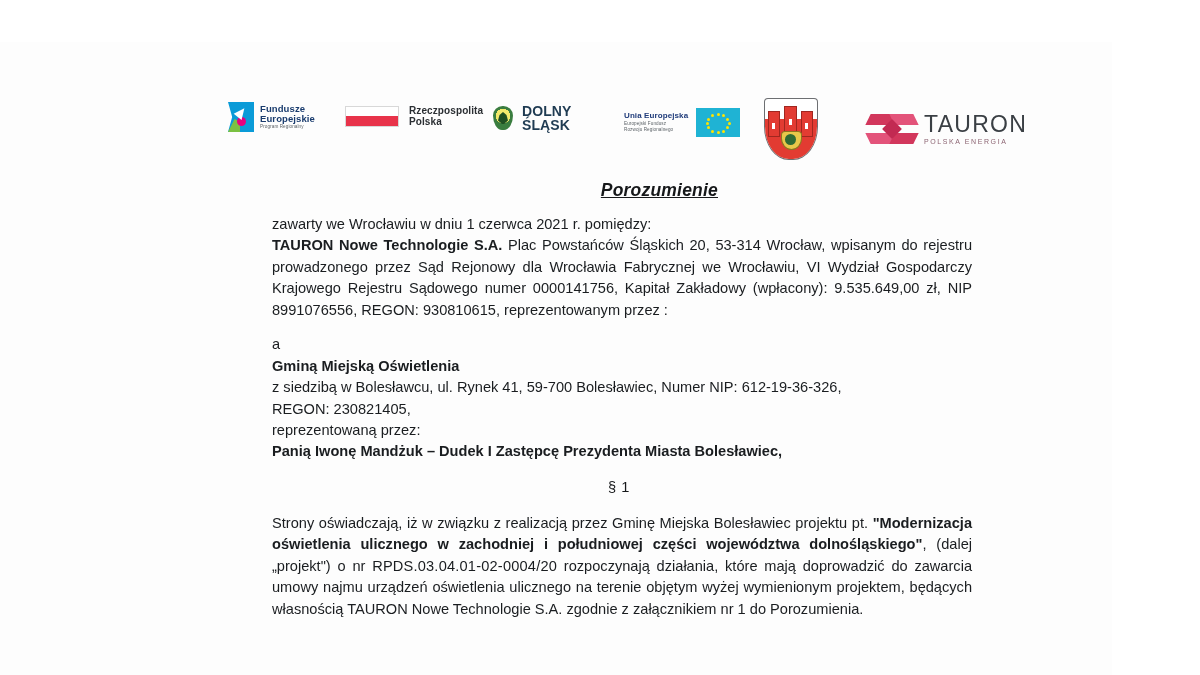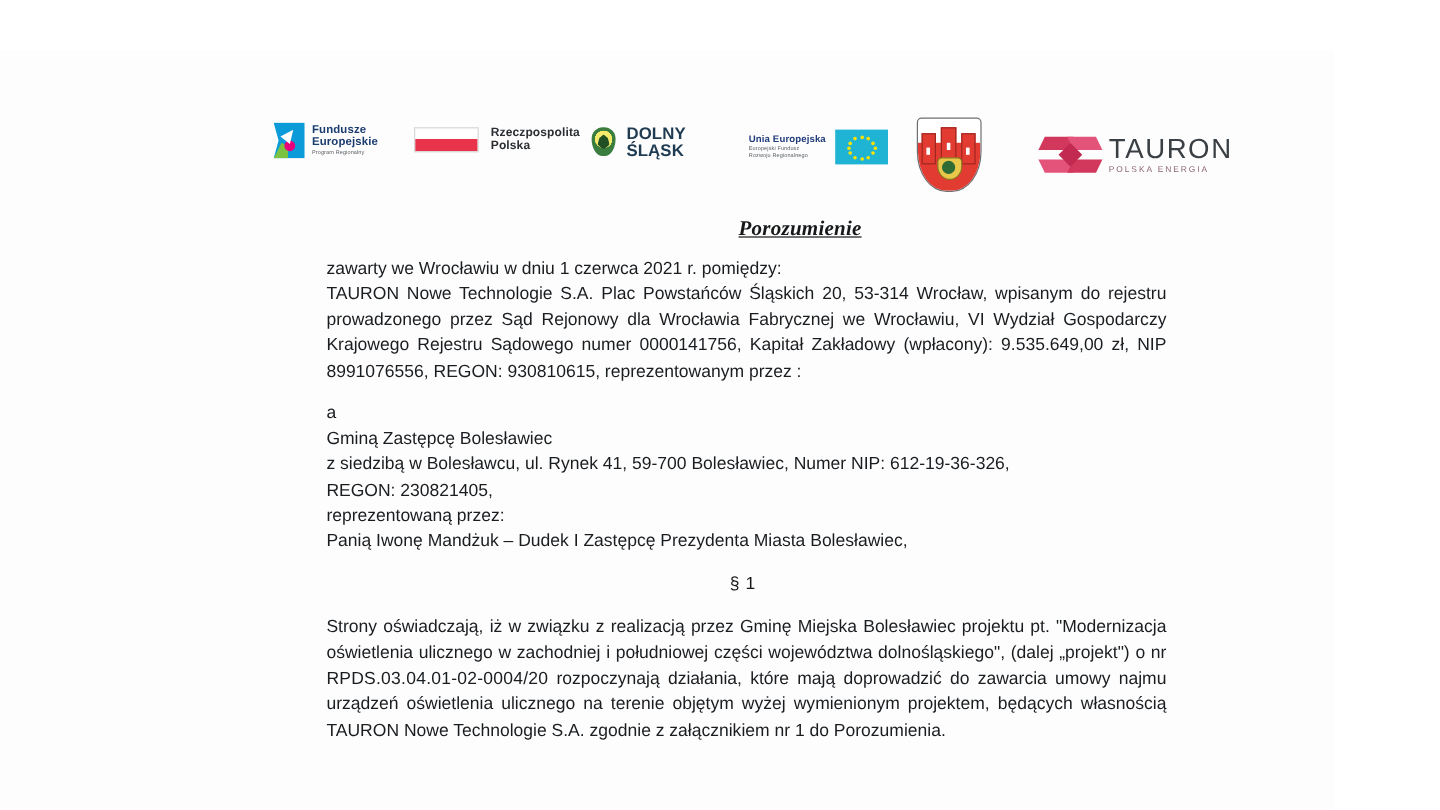--- a/index.html
+++ b/index.html
@@ -221,31 +221,30 @@
   }
   .doc-title {
     text-align: right;
     font-size: 17.5px;
     font-weight: bold;
     font-style: italic;
     text-decoration: underline;
     letter-spacing: .2px;
     margin-right: 254px;
     margin-bottom: 13px;
-    font-family: Liberation Serif, serif;
   }
   .para {
     font-size: 14.6px;
     line-height: 1.47;
     text-align: justify;
     color: #1a1d20;
   }
   .para.lead { text-align: left; }
   .block-gap { height: 13px; }
-  .b { font-weight: normal; }
+  .b { font-weight: bold; }
   .sec-mark {
     font-size: 14.6px;
     text-align: center;
     margin: 16px 0 18px 0;
     letter-spacing: .5px;
   }
   .sec-mark span { margin-left: -6px; }
   .pnum { font-weight: normal; letter-spacing: .2px; }
 </style>
 </head>
@@ -349,21 +348,21 @@
 
     <div class="para lead">zawarty we Wrocławiu w dniu 1 czerwca 2021 r. pomiędzy:</div>
 
     <div class="para"><span class="b">TAURON Nowe Technologie S.A.</span><span> Plac Powstańców Śląskich 20, 53-314 Wrocław, wpisanym do rejestru prowadzonego przez Sąd Rejonowy dla Wrocławia Fabrycznej we Wrocławiu, VI Wydział Gospodarczy Krajowego Rejestru Sądowego numer 0000141756, Kapitał Zakładowy (wpłacony): 9.535.649,00 zł, NIP 8991076556, REGON: 930810615, reprezentowanym przez :</span></div>
 
     <div class="block-gap"></div>
 
 
     <div class="para lead">a</div>
 
-    <div class="para lead b">Gminą Zastępcę Bolesławiec</div>
+    <div class="para lead b">Gminą Miejską Oświetlenia</div>
 
     <div class="para lead">z siedzibą w Bolesławcu, ul. Rynek 41, 59-700 Bolesławiec, Numer NIP: 612-19-36-326,</div>
     <div class="para lead">REGON: 230821405,</div>
     <div class="para lead">reprezentowaną przez:</div>
 
     <div class="para lead b">Panią Iwonę Mandżuk – Dudek I Zastępcę Prezydenta Miasta Bolesławiec,</div>
 
 
     <div class="sec-mark"><span>§ 1</span></div>
 

